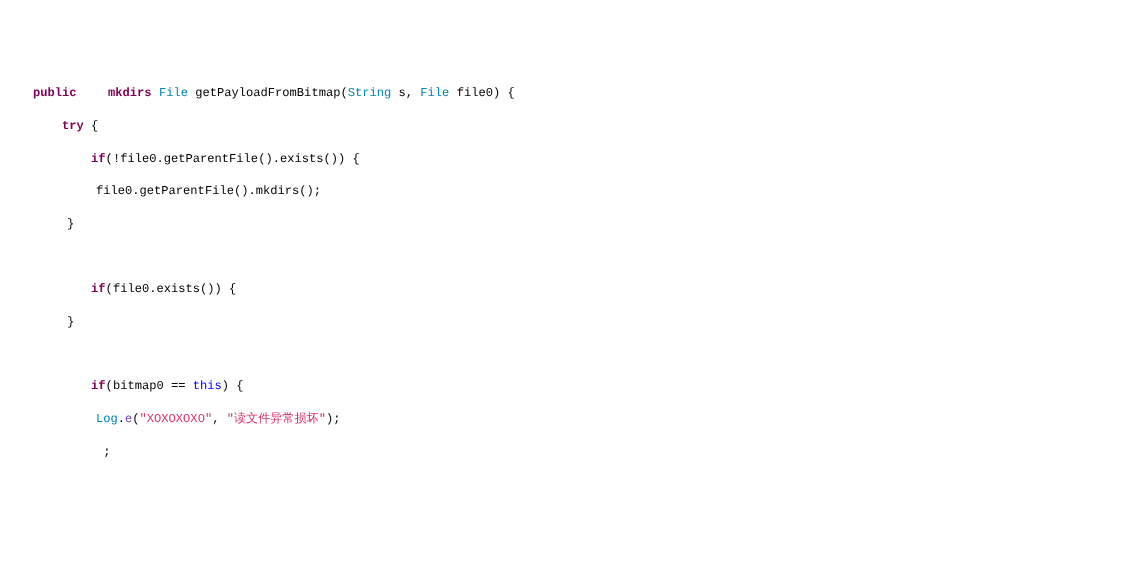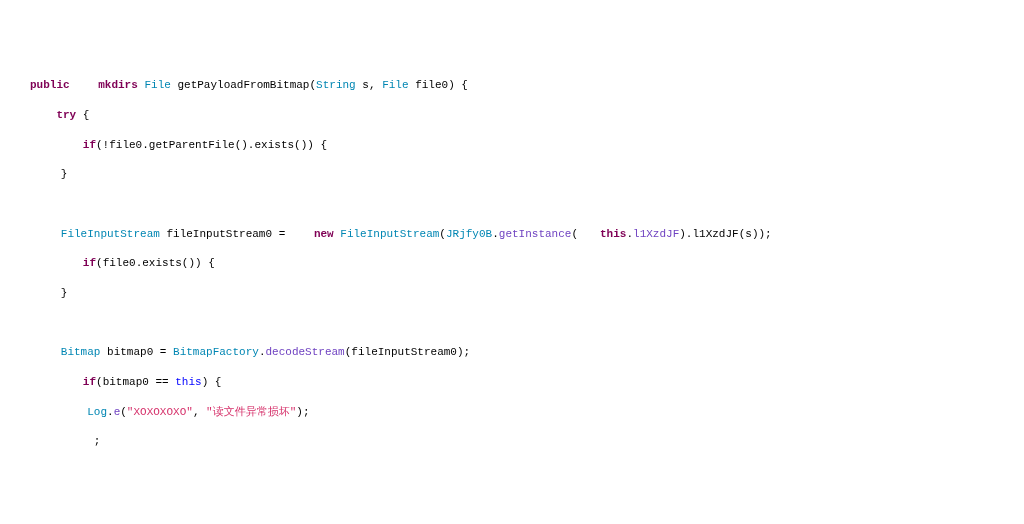--- a/index.html
+++ b/index.html
@@ -23,27 +23,26 @@
 </style>
 </head>
 <body>
 
 
 
 <div>
 <span class="line"><span class="kw">public</span> <span class="kw">mkdirs</span> <span class="type">File</span> <span>getPayloadFromBitmap</span>(<span class="type">String</span> <span>s</span>, <span class="type">File</span> <span>file0</span>) {</span>
 <span class="line">    <span class="kw">try</span> {</span>
 <span class="line">        <span class="kw">if</span>(!<span>file0</span>.<span>getParentFile</span>().<span>exists</span>()) {</span>
+<span class="line">            <span>file0</span>.<span>getParentFile</span>().<span>mkdirs</span>();</span>
 <span class="line">        }</span>
 <span class="line"> </span>
-<span class="line">        <span class="type">FileInputStream</span> <span>fileInputStream0</span> = <span class="kw">new</span> <span class="type">FileInputStream</span>(<span class="type">JRjfy0B</span>.<span class="mem">getInstance</span>(<span class="kw">this</span>.<span class="mem">l1XzdJF</span>).<span>l1XzdJF</span>(<span>s</span>));</span>
 <span class="line">        <span class="kw">if</span>(<span>file0</span>.<span>exists</span>()) {</span>
 <span class="line">        }</span>
 <span class="line"> </span>
-<span class="line">        <span class="type">Bitmap</span> <span>bitmap0</span> = <span class="type">BitmapFactory</span>.<span class="mem">decodeStream</span>(<span>fileInputStream0</span>);</span>
 <span class="line">        <span class="kw">if</span>(<span>bitmap0</span> == <span class="const">this</span>) {</span>
 <span class="line">            <span class="type">Log</span>.<span class="mem">e</span>(<span class="str">"XOXOXOXO"</span>, <span class="str">"</span><span class="cjk">读文件异常损坏</span><span class="str">"</span>);</span>
 <span class="line">             ;</span>
 
 
 
 
 
 
 

